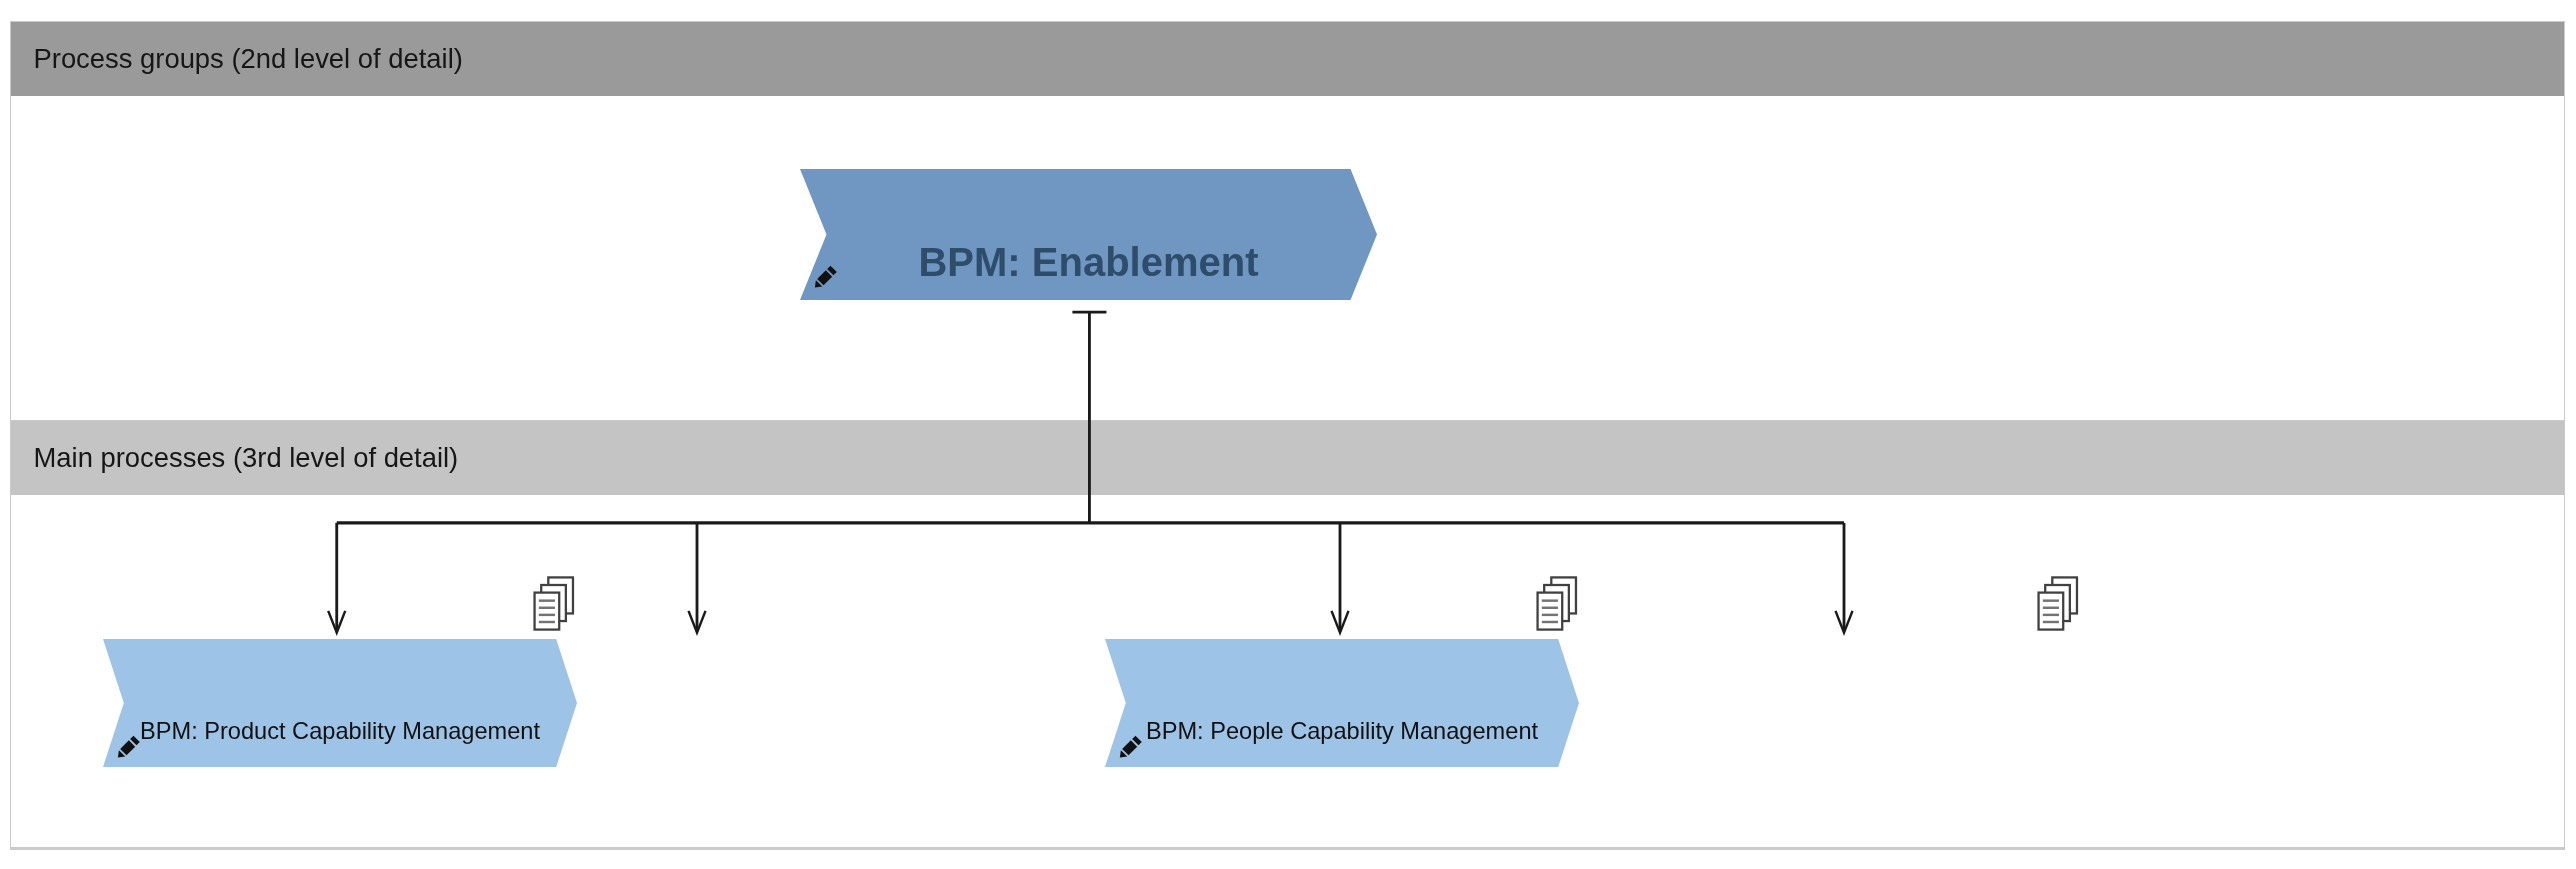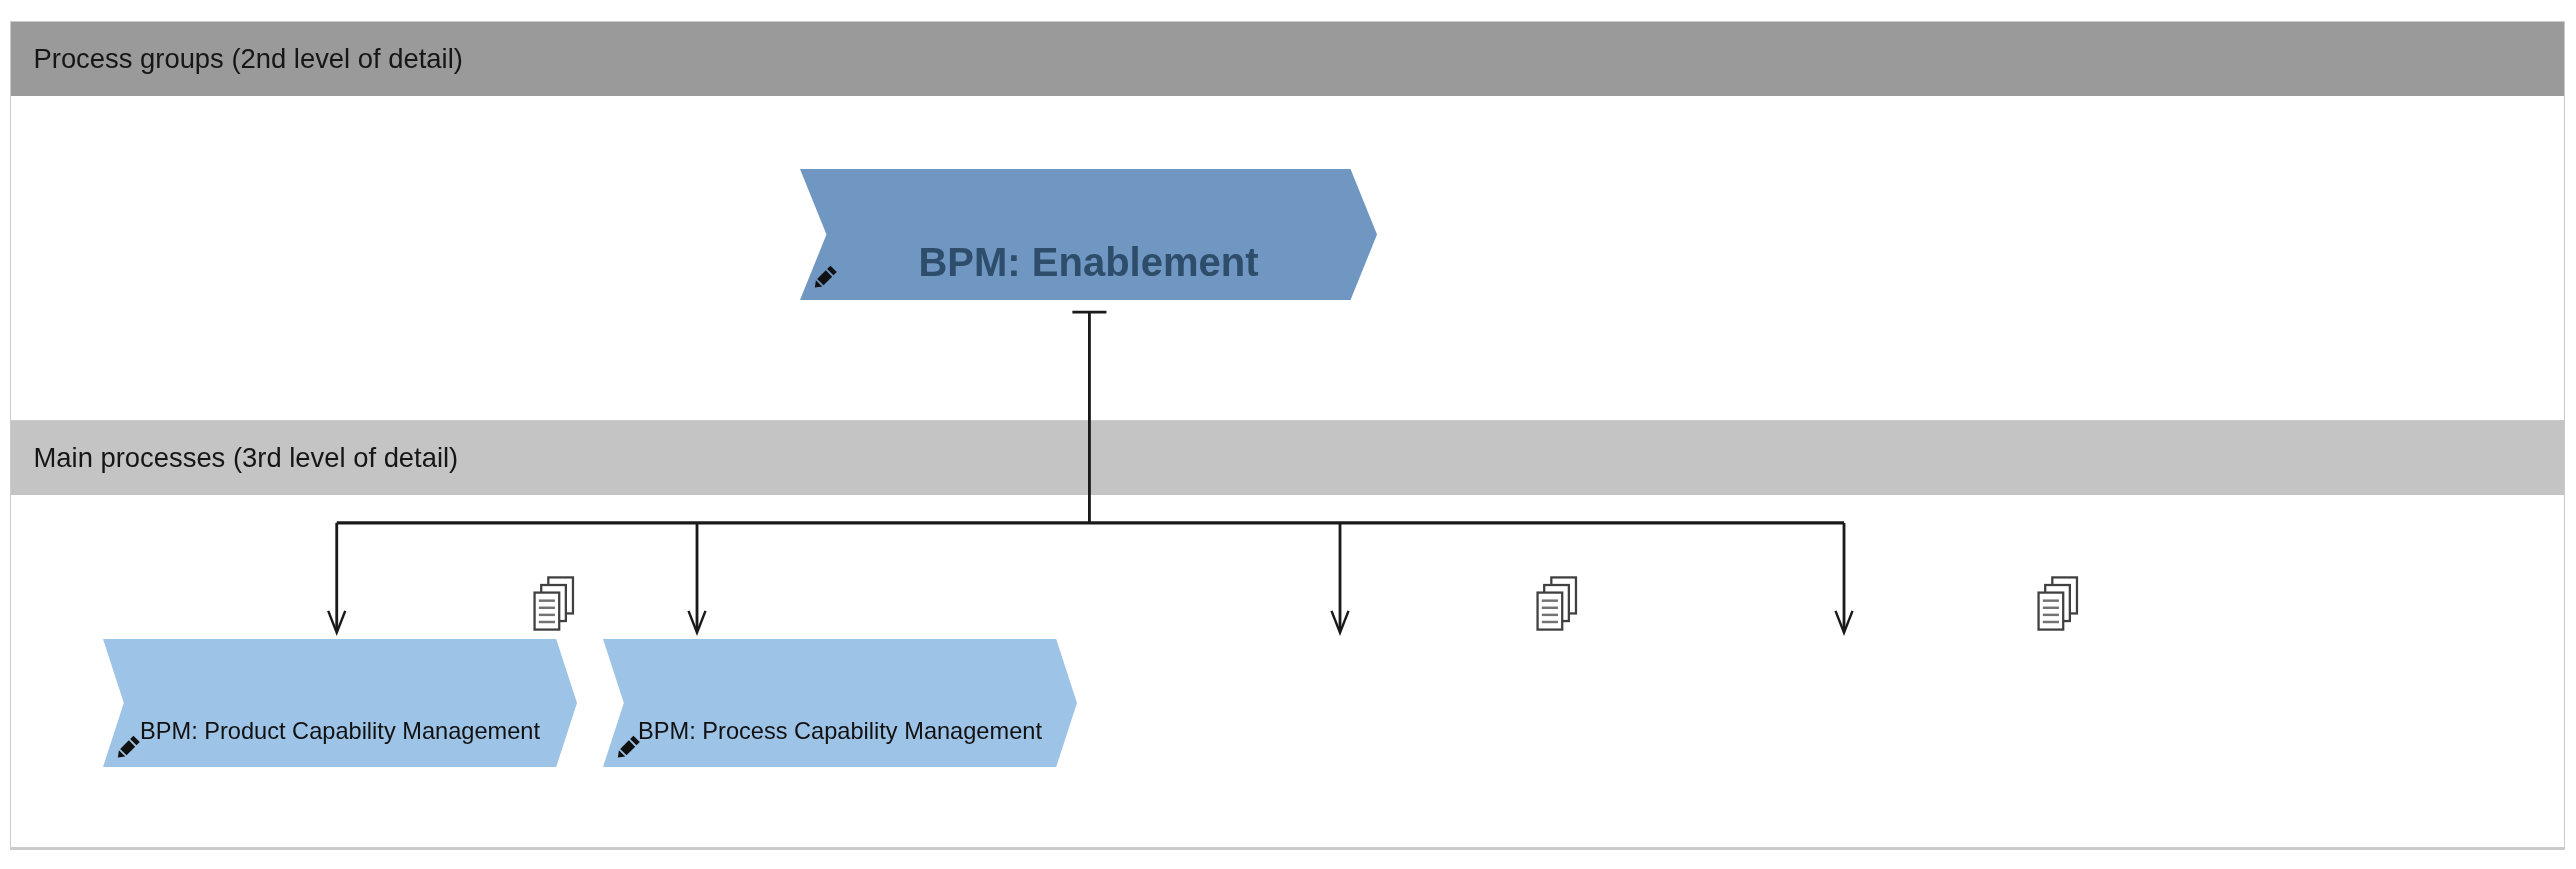--- a/index.html
+++ b/index.html
@@ -108,34 +108,34 @@
     <div class="chev-label">BPM: Product Capability Management</div>
     <svg class="pencil" viewBox="0 0 26 26">
       <g transform="translate(13,13) rotate(135) translate(-13,-5)">
         <rect class="pp" x="0" y="0.6" width="4.6" height="8.8"></rect>
         <rect class="pp" x="6.4" y="0.6" width="12" height="8.8"></rect>
         <polygon class="pp" points="20.2,0.6 26,5 20.2,9.4"></polygon>
       </g>
     </svg>
   </div>
 
-  <div class="chev child c2">
+
+  <div class="chev child c3">
     <svg class="chev-bg" viewBox="0 0 501 135" preserveAspectRatio="none">
       <polygon class="child-fill" points="0,0 479,0 501,67.5 479,135 0,135 22,67.5"></polygon>
     </svg>
-    <div class="chev-label">BPM: Process Capability Management</div>
+    <div class="chev-label">BPM: People Capability Management</div>
     <svg class="pencil" viewBox="0 0 26 26">
       <g transform="translate(13,13) rotate(135) translate(-13,-5)">
         <rect class="pp" x="0" y="0.6" width="4.6" height="8.8"></rect>
         <rect class="pp" x="6.4" y="0.6" width="12" height="8.8"></rect>
         <polygon class="pp" points="20.2,0.6 26,5 20.2,9.4"></polygon>
       </g>
     </svg>
   </div>
-
 
 
   <svg class="doc-icon doc-1" viewBox="0 0 44 58">
     <rect x="16" y="1.5" width="26" height="38"></rect>
     <rect x="8.5" y="9.5" width="26" height="38"></rect>
     <rect x="1.5" y="17.5" width="26" height="39"></rect>
     <line x1="6" y1="26" x2="23" y2="26"></line>
     <line x1="6" y1="33.5" x2="23" y2="33.5"></line>
     <line x1="6" y1="41" x2="23" y2="41"></line>
     <line x1="6" y1="48.5" x2="23" y2="48.5"></line>

